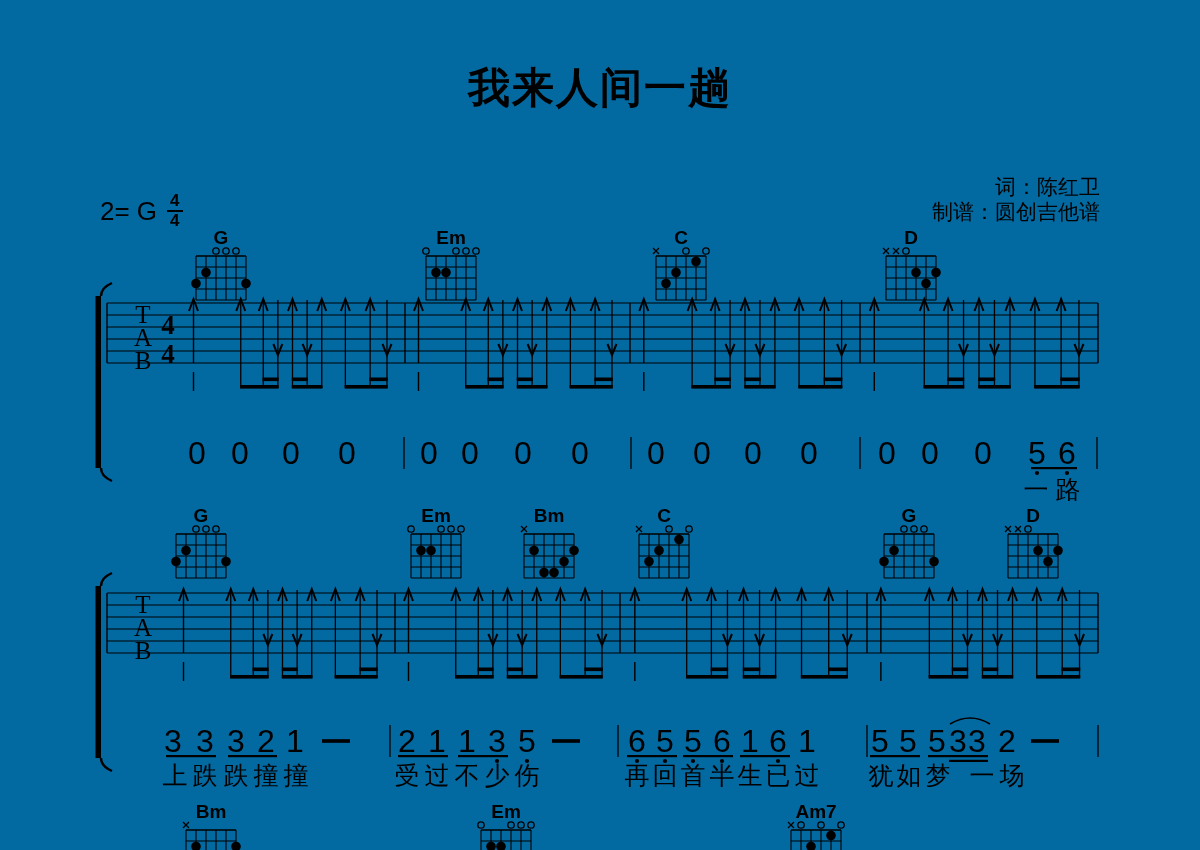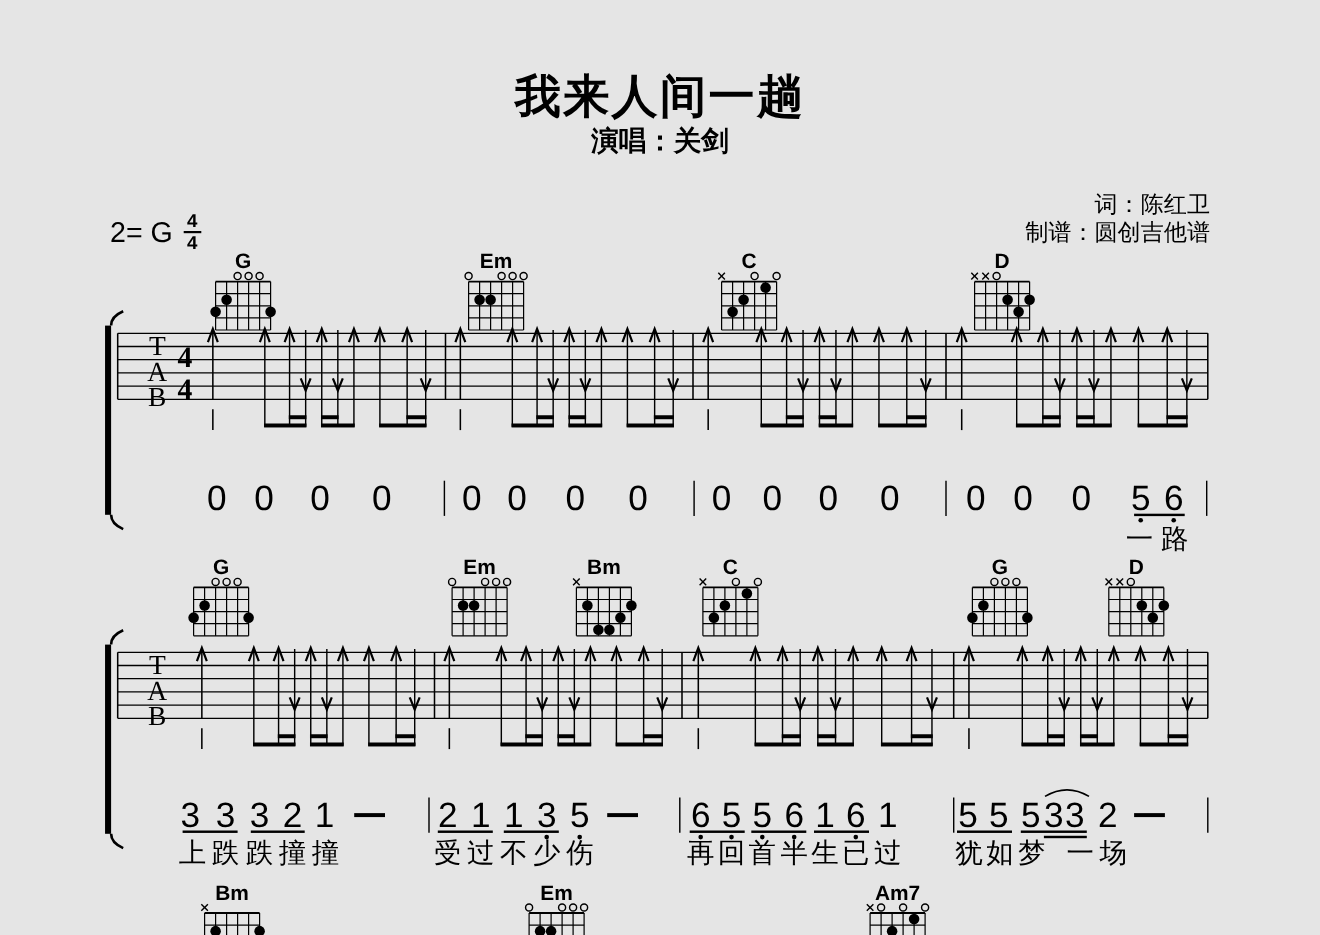--- a/index.html
+++ b/index.html
@@ -1,16 +1,16 @@
 <!DOCTYPE html>
 <html><head>
 <meta charset="utf-8">
 <style>
   html,body{margin:0;padding:0;background:#fff;}
-  .page{position:relative;width:1200px;height:850px;background:#e5e5e5;overflow:hidden;
+  .page{position:relative;width:1200px;height:850px;background:#0369a1;overflow:hidden;
         font-family:"Liberation Sans",sans-serif;color:#000;}
   .title{position:absolute;top:60px;left:0;width:100%;text-align:center;
          font-size:42px;font-weight:900;letter-spacing:2px;}
   .subtitle{position:absolute;top:111px;left:0;width:100%;text-align:center;
          font-size:25px;font-weight:bold;}
   .credits{position:absolute;top:150px;right:100px;text-align:right;
          font-size:21px;line-height:25px;font-weight:500;margin-top:24px;}
   .keysig{position:absolute;top:192px;left:100px;display:flex;align-items:center;gap:10px;}
   .keysig .klabel{font-size:26px;}
   .frac{display:flex;flex-direction:column;align-items:center;font-size:17px;font-weight:bold;line-height:18px;}
@@ -22,21 +22,20 @@
   #score-svg text.lyr{font-size:25px;}
   #score-svg text.chordlabel{font-size:19px;font-weight:bold;}
   #score-svg text.tabletter{font-family:"Liberation Serif",serif;font-size:25px;}
   #score-svg text.timesig{font-family:"Liberation Serif",serif;font-size:27px;font-weight:bold;}
 </style>
 </head>
 <body>
 
 <div class="page">
   <div class="title">我来人间一趟</div>
-  <div class="subtitle">演唱：关剑</div>
   <div class="credits">
     <div>词：陈红卫</div>
     <div>制谱：圆创吉他谱</div>
   </div>
   <div class="keysig">
     <span class="klabel">2= G</span>
     <span class="frac">
       <span class="numr">4</span>
       <span class="den">4</span>
     </span>

